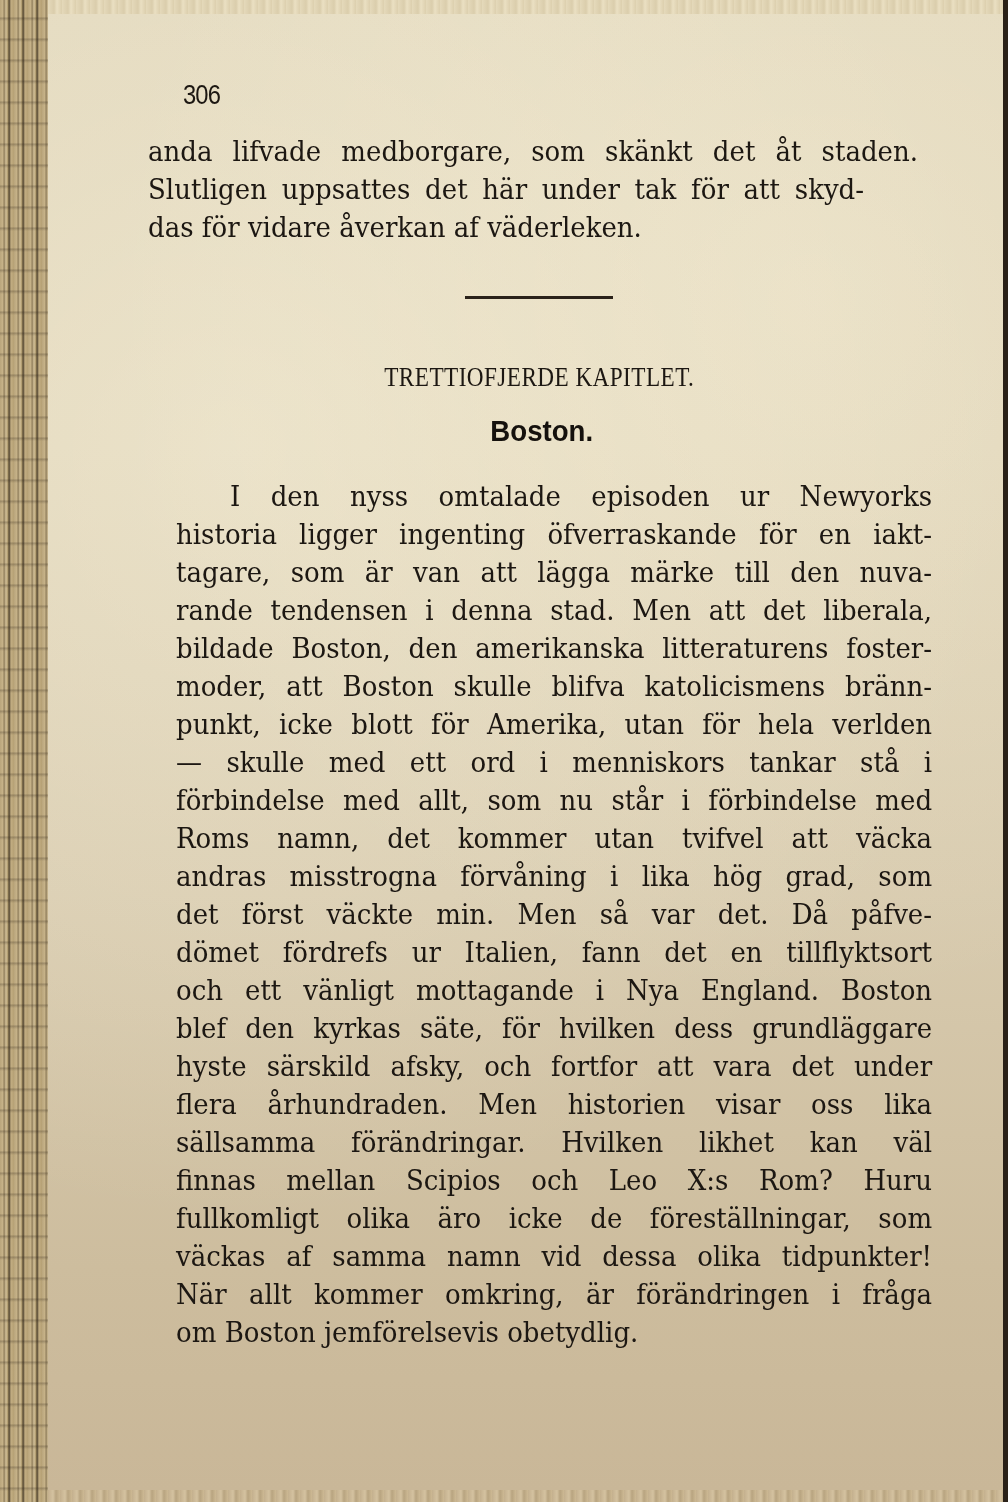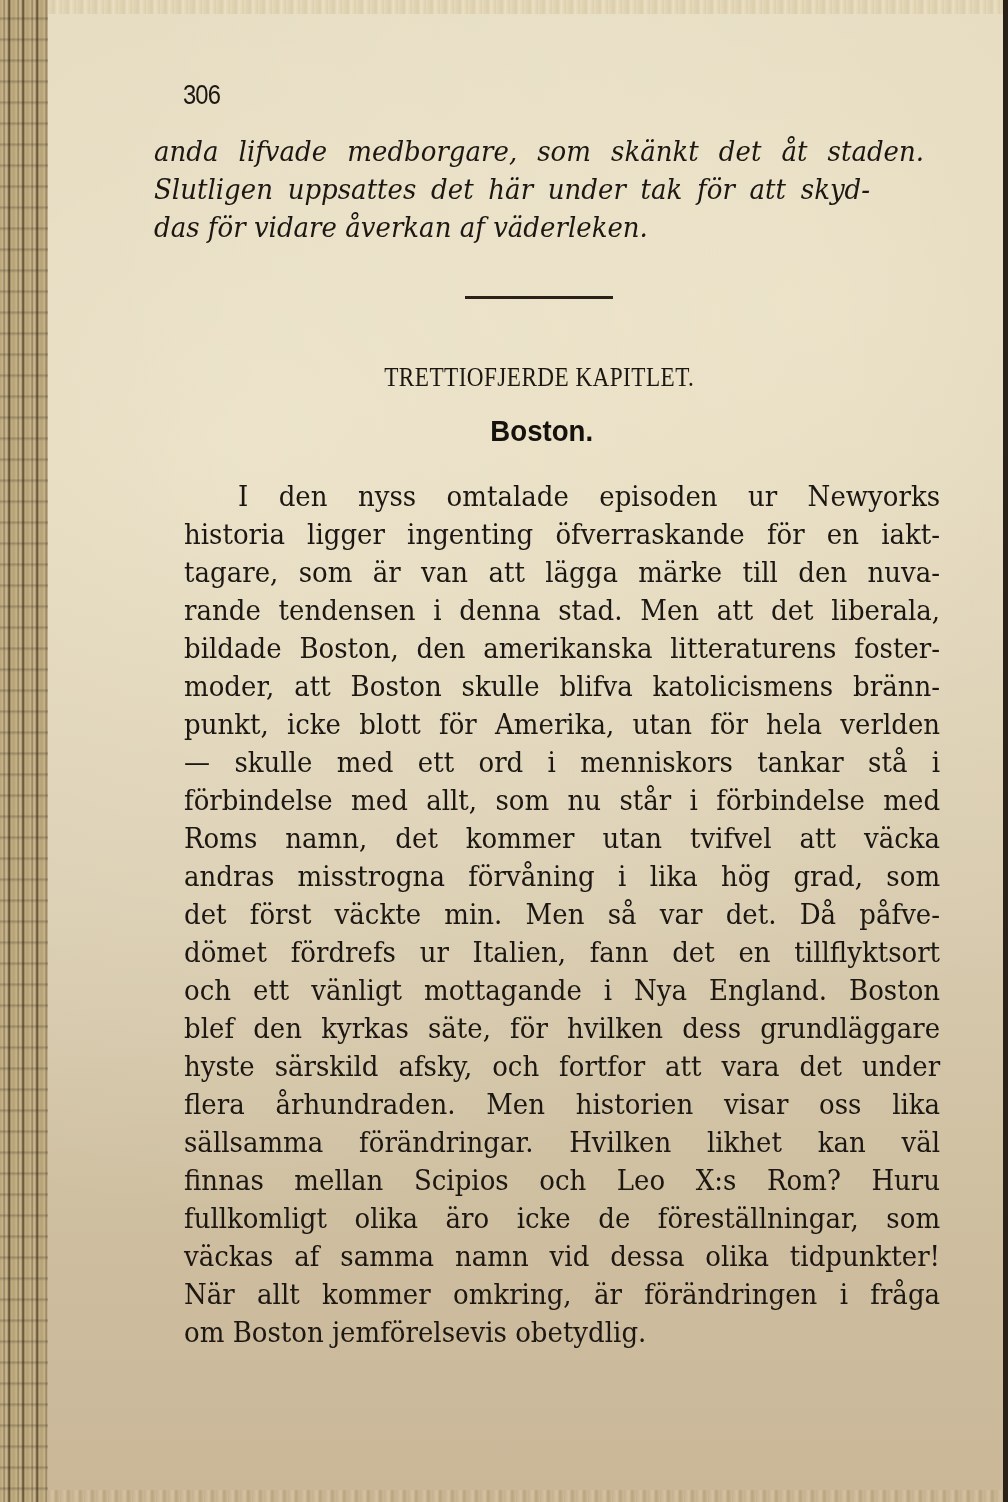--- a/index.html
+++ b/index.html
@@ -138,32 +138,32 @@
 <body>
 
 <div class="spine" data-name="book-spine-page-edges"></div>
 <div class="page" data-name="book-page"></div>
 <div class="top-edge" data-name="page-top-edge"></div>
 <div class="bottom-edge" data-name="page-bottom-edge"></div>
 <div class="right-edge" data-name="page-right-edge-shadow"></div>
 
 <div class="text page-number" data-name="page-number">306</div>
 
-<div data-name="continued-paragraph" style="position:absolute; left:154px; top:133px; width:770px;font-style:italic;">
+<div data-name="continued-paragraph" style="position:absolute; left:148px; top:133px; width:770px;">
   <span class="body-line justify" data-name="text-line" style="position:relative; top:0;">anda lifvade medborgare, som skänkt det åt staden.</span>
   <span class="body-line justify" data-name="text-line" style="position:relative; top:0; width:770px;">Slutligen uppsattes det här under tak för att skyd-</span>
   <span class="body-line" data-name="text-line" style="position:relative; top:0;">das för vidare åverkan af väderleken.</span>
 </div>
 
 <div class="separator" data-name="section-separator-rule"></div>
 
 <div class="chapter-heading" data-name="chapter-heading">TRETTIOFJERDE KAPITLET.</div>
 <div class="chapter-title" data-name="chapter-title">Boston.</div>
 
-<div data-name="main-paragraph" style="position:absolute; left:184px; top:478px; width:756px;">
+<div data-name="main-paragraph" style="position:absolute; left:176px; top:478px; width:756px;">
   <span class="body-line justify" data-name="text-line-first" style="position:relative; padding-left:58px; width:698px;">I den nyss omtalade episoden ur Newyorks</span>
   <span class="body-line justify" data-name="text-line" style="position:relative; width:756px;">historia ligger ingenting öfverraskande för en iakt-</span>
   <span class="body-line justify" data-name="text-line" style="position:relative; width:756px;">tagare, som är van att lägga märke till den nuva-</span>
   <span class="body-line justify" data-name="text-line" style="position:relative; width:756px;">rande tendensen i denna stad. Men att det liberala,</span>
   <span class="body-line justify" data-name="text-line" style="position:relative; width:756px;">bildade Boston, den amerikanska litteraturens foster-</span>
   <span class="body-line justify" data-name="text-line" style="position:relative; width:756px;">moder, att Boston skulle blifva katolicismens bränn-</span>
   <span class="body-line justify" data-name="text-line" style="position:relative; width:756px;">punkt, icke blott för Amerika, utan för hela verlden</span>
   <span class="body-line justify" data-name="text-line" style="position:relative; width:756px;">— skulle med ett ord i menniskors tankar stå i</span>
   <span class="body-line justify" data-name="text-line" style="position:relative; width:756px;">förbindelse med allt, som nu står i förbindelse med</span>
   <span class="body-line justify" data-name="text-line" style="position:relative; width:756px;">Roms namn, det kommer utan tvifvel att väcka</span>

